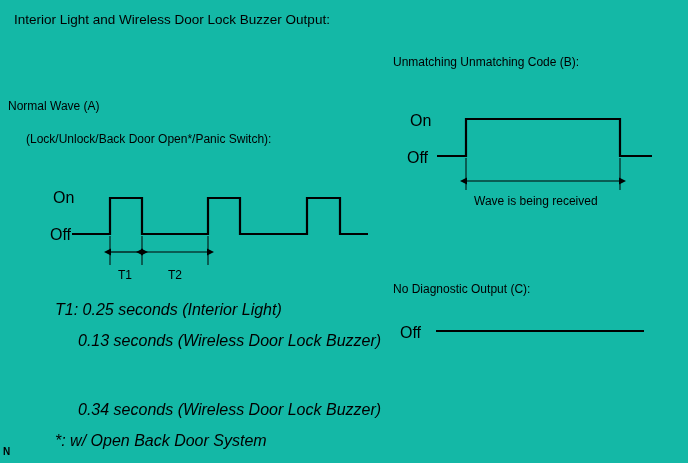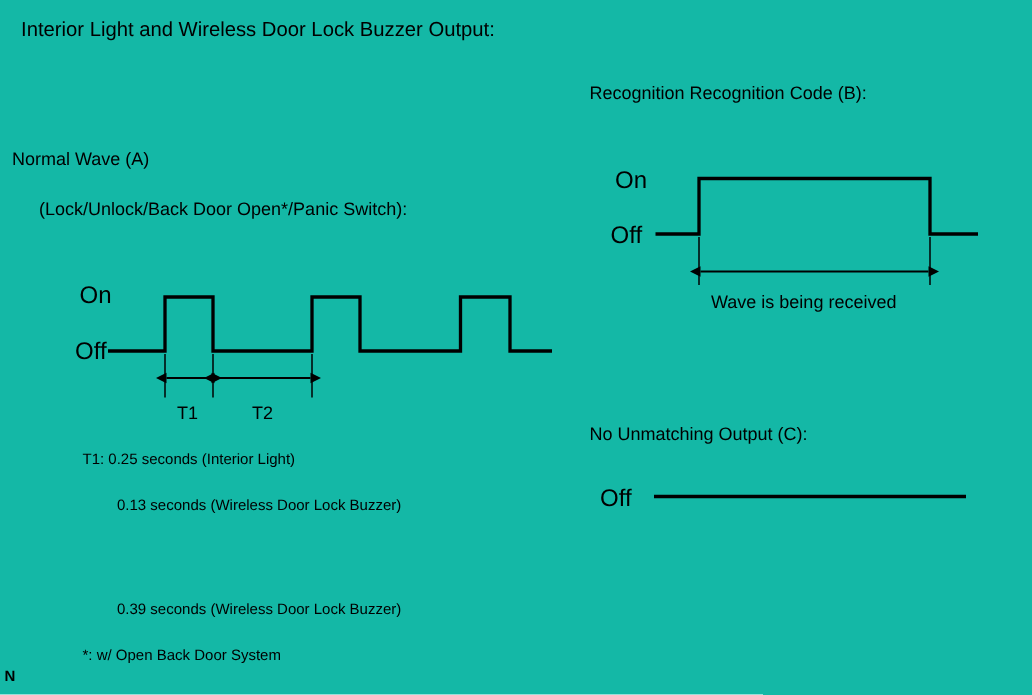--- a/index.html
+++ b/index.html
@@ -22,21 +22,21 @@
   .txt {
     position: absolute;
     white-space: nowrap;
     font-family: "Liberation Sans", sans-serif;
     color: #000000;
     line-height: 1;
   }
   .title       { left: 14px;  top: 13px;  font-size: 13.5px; }
   .sec-label   { font-size: 12px; }
   .wave-label  { font-size: 16px; }
-  .note        { font-size: 10px; }
+  .note        { font-size: 16px; font-style: italic; }
   .tick-label  { font-size: 12px; }
   .caption     { font-size: 12px; }
   .corner-mark { left: 3px; top: 447px; font-size: 10px; font-weight: bold; }
 
   
   .art {
     position: absolute;
     left: 0;
     top: 0;
     width: 688px;
@@ -61,33 +61,33 @@
 
   <div class="txt tick-label" style="left:118px; top:269px;">T1</div>
 
   <div class="txt tick-label" style="left:168px; top:269px;">T2</div>
 
   <div class="txt note" style="left:55px; top:302px;"><span>T1: 0.25 seconds (Interior Light)</span></div>
 
   <div class="txt note" style="left:78px; top:333px;text-align:right;">0.13 seconds (Wireless Door Lock Buzzer)</div>
 
 
-  <div class="txt note" style="left:78px; top:402px;">0.39 seconds (Wireless Door Lock Buzzer)</div>
+  <div class="txt note" style="left:78px; top:402px;">0.34 seconds (Wireless Door Lock Buzzer)</div>
 
   <div class="txt note" style="left:55px; top:433px;">*: w/ Open Back Door System</div>
 
-  <div class="txt sec-label" style="left:393px; top:56px;">Recognition Recognition Code (B):</div>
+  <div class="txt sec-label" style="left:393px; top:56px;">Unmatching Unmatching Code (B):</div>
 
   <div class="txt wave-label" style="left:410px; top:113px;">On</div>
 
   <div class="txt wave-label" style="left:407px; top:150px;">Off</div>
 
   <div class="txt caption" style="left:474px; top:195px;">Wave is being received</div>
 
-  <div class="txt sec-label" style="left:393px; top:283px;">No Unmatching Output (C):</div>
+  <div class="txt sec-label" style="left:393px; top:283px;">No Diagnostic Output (C):</div>
 
   <div class="txt wave-label" style="left:400px; top:325px;">Off</div>
 
   <div class="txt corner-mark">N</div>
 
   <svg class="art" viewBox="0 0 688 463" xmlns="http://www.w3.org/2000/svg">
 
     <defs>
       <marker id="arrL" markerWidth="9" markerHeight="9" refX="8" refY="4.5" orient="auto" markerUnits="userSpaceOnUse">
         <path d="M8,1 L1,4.5 L8,8 Z" fill="#000000"></path>

